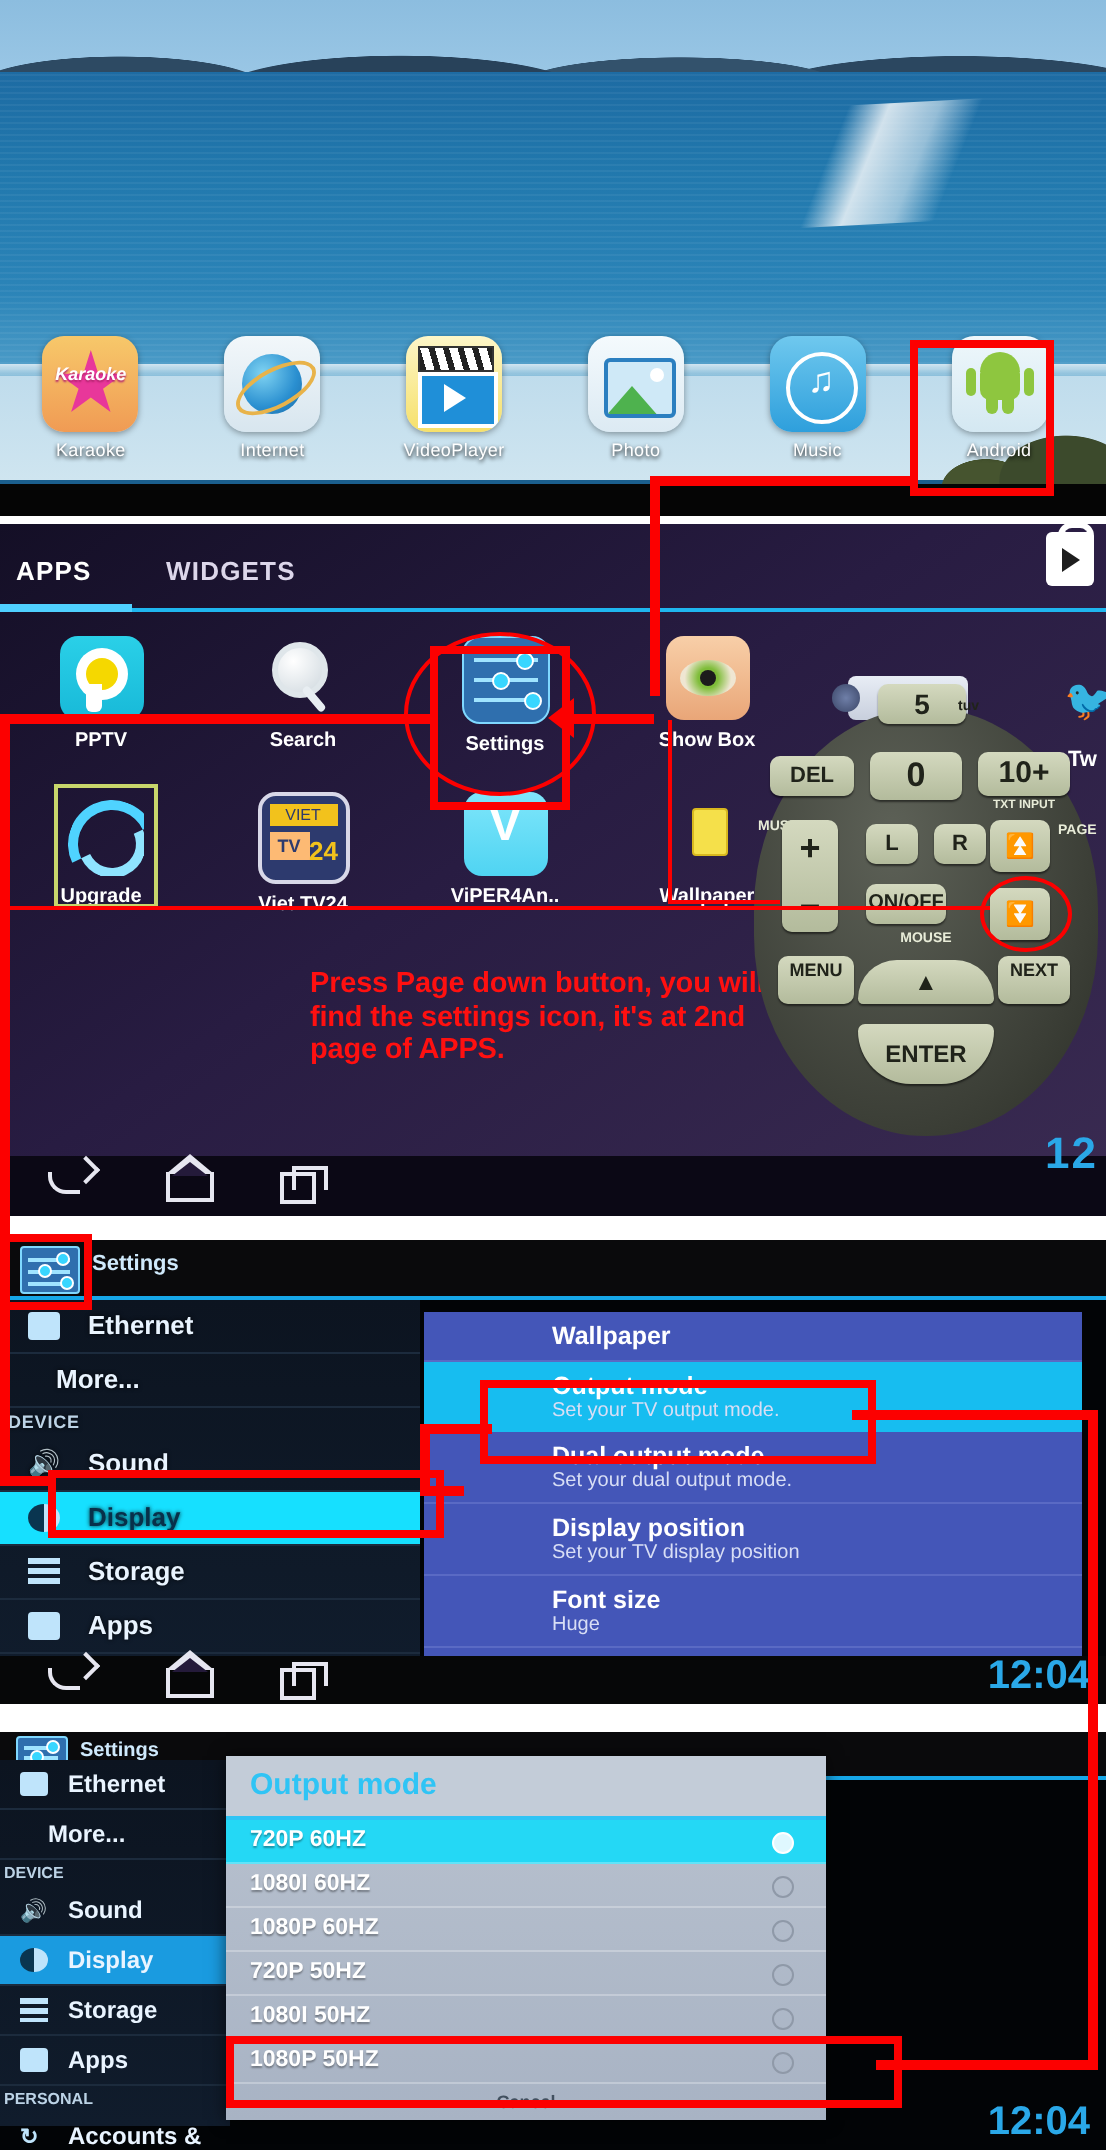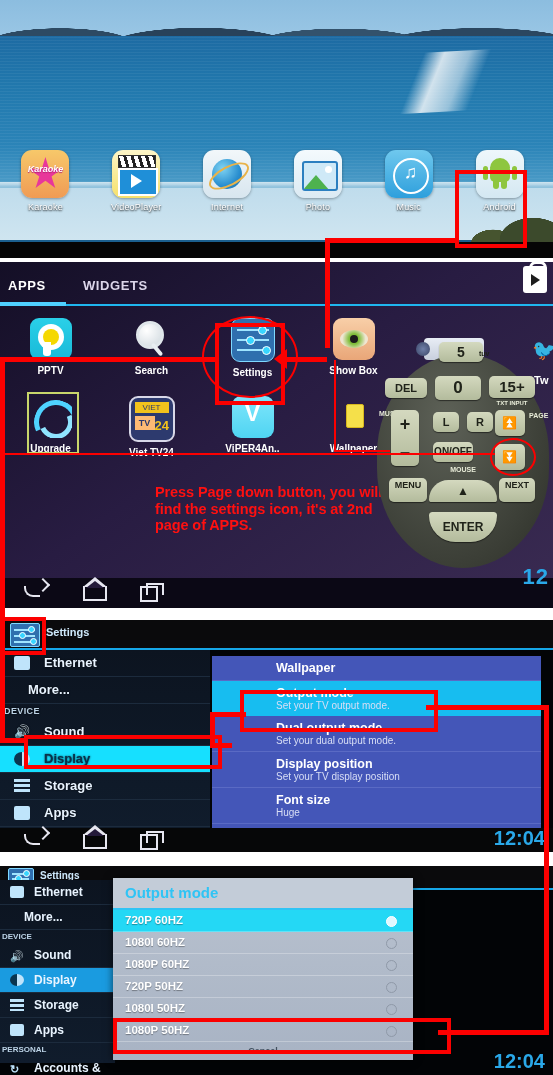--- a/index.html
+++ b/index.html
@@ -27,21 +27,21 @@
   .beach{position:absolute;left:0;bottom:18px;width:553px;height:52px;
        background:linear-gradient(#bfdcec,#cfe5f0);}
   .surf{position:absolute;left:0;bottom:66px;width:553px;height:10px;
        background:linear-gradient(rgba(255,255,255,.75),rgba(255,255,255,0));}
   .palm{position:absolute;right:0;bottom:8px;width:90px;height:80px;
        background:radial-gradient(ellipse 60px 40px at 70px 70px,#3c4a2c 55%,transparent 56%),
                   radial-gradient(ellipse 40px 26px at 30px 74px,#46542f 55%,transparent 56%);}
   .p1-black{position:absolute;left:0;bottom:0;width:553px;height:16px;background:#050505;}
 
   .dock{position:absolute;left:0;top:150px;width:545px;height:80px;
-        display:flex;justify-content:space-around;align-items:flex-start;}
+        display:flex;justify-content:space-around;align-items:flex-end;}
   .dockapp{width:72px;text-align:center;}
   .dockicon{width:48px;height:48px;margin:0 auto;border-radius:11px;
             box-shadow:0 1px 3px rgba(0,0,0,.35);position:relative;overflow:hidden;}
   .dlabel{font-size:9px;color:#fff;margin-top:4px;text-shadow:0 1px 2px #000;
           letter-spacing:.2px;}
 
   .ic-karaoke{background:linear-gradient(#f7c86a,#f09b54);}
   .ic-karaoke .star{position:absolute;left:7px;top:7px;width:34px;height:34px;
      background:#e8379a;
      clip-path:polygon(50% 0%,61% 35%,98% 35%,68% 57%,79% 91%,50% 70%,21% 91%,32% 57%,2% 35%,39% 35%);}
@@ -254,33 +254,33 @@
 
   <div class="dock">
     <div class="dockapp">
       <div class="dockicon ic-karaoke">
         <div class="star"></div>
           <div class="ktxt">Karaoke</div>
       </div>
       <div class="dlabel">Karaoke</div>
     </div>
     <div class="dockapp">
+      <div class="dockicon ic-net">
+          <div class="globe"></div>
+          <div class="ring"></div>
+        </div>
+      <div class="dlabel">Internet</div>
+    </div>
+    <div class="dockapp">
       <div class="dockicon ic-vid">
         <div class="clap"></div>
           <div class="scr"></div>
           <div class="play"></div>
         </div>
       <div class="dlabel">VideoPlayer</div>
-    </div>
-    <div class="dockapp">
-      <div class="dockicon ic-net">
-          <div class="globe"></div>
-          <div class="ring"></div>
-        </div>
-      <div class="dlabel">Internet</div>
     </div>
     <div class="dockapp">
       <div class="dockicon ic-photo">
         <div class="frame">
             <div class="mount"></div>
             <div class="sun"></div>
           </div>
         </div>
       <div class="dlabel">Photo</div>
     </div>
@@ -393,21 +393,21 @@
   <div class="remote" style="top:76px;left:372px">
     <div class="camtop"></div>
     <div class="twitter">🐦</div>
     <div class="tvlbl">Tw</div>
     <div class="rbody">
       <div class="rkey" style="left:62px;top:-12px;width:44px;height:20px;font-size:14px;line-height:20px">5</div>
       <div class="rlbl" style="left:102px;top:-4px;font-size:7px;color:#20231a">tuv</div>
 
       <div class="rkey" style="left:8px;top:24px;width:42px;height:20px;font-size:11px;line-height:20px">DEL</div>
       <div class="rkey" style="left:58px;top:22px;width:46px;height:24px;font-size:17px;line-height:24px">0</div>
-      <div class="rkey" style="left:112px;top:22px;width:46px;height:22px;font-size:15px;line-height:22px">15+</div>
+      <div class="rkey" style="left:112px;top:22px;width:46px;height:22px;font-size:15px;line-height:22px">10+</div>
       <div class="rlbl" style="left:112px;top:46px;width:46px">TXT INPUT</div>
 
       <div class="rvlabel" style="left:2px;top:56px">MUSIC</div>
       <div class="rkey" style="left:14px;top:56px;width:28px;height:56px;font-size:18px;line-height:28px">+<br><span style="font-size:18px">–</span></div>
 
       <div class="rkey" style="left:56px;top:58px;width:26px;height:20px;font-size:11px;line-height:20px">L</div>
       <div class="rkey" style="left:90px;top:58px;width:26px;height:20px;font-size:11px;line-height:20px">R</div>
       <div class="rkey" style="left:56px;top:88px;width:40px;height:20px;font-size:10px;line-height:20px">ON/OFF</div>
       <div class="rlbl" style="left:56px;top:112px;width:60px;font-size:7px">MOUSE</div>
 

